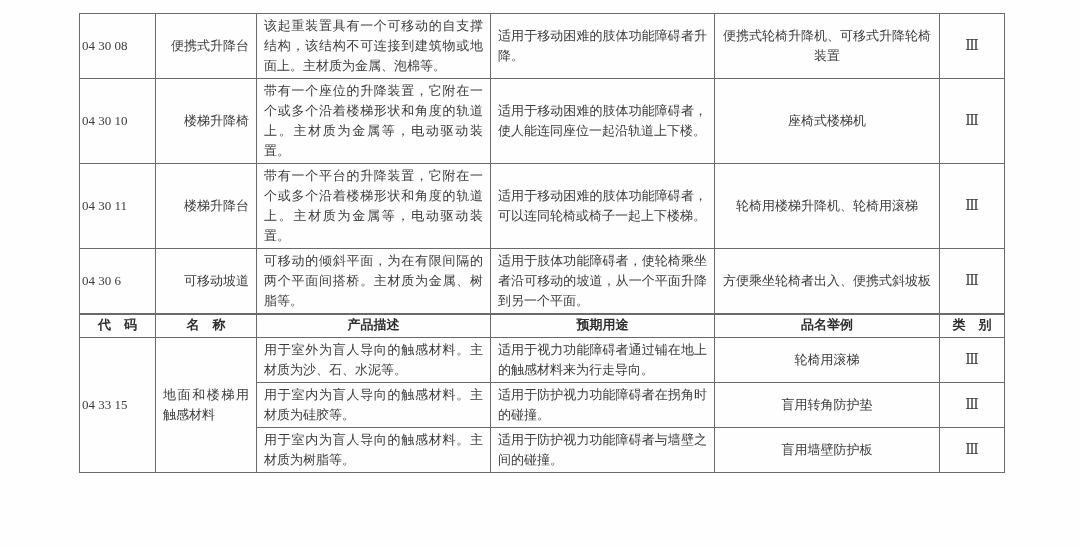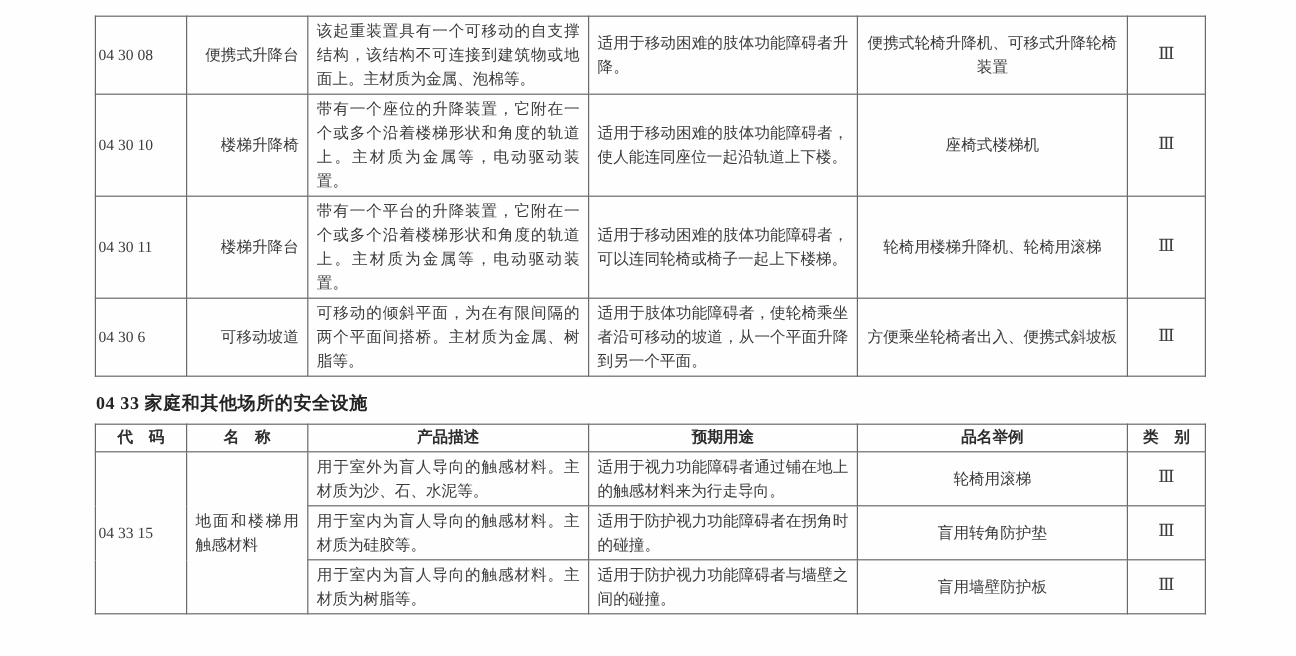--- a/index.html
+++ b/index.html
@@ -84,21 +84,20 @@
           <td class="cell-code">04 30 6</td>
           <td class="cell-name">可移动坡道</td>
           <td class="cell-desc">可移动的倾斜平面，为在有限间隔的两个平面间搭桥。主材质为金属、树脂等。</td>
           <td class="cell-use">适用于肢体功能障碍者，使轮椅乘坐者沿可移动的坡道，从一个平面升降到另一个平面。</td>
           <td class="cell-example">方便乘坐轮椅者出入、便携式斜坡板</td>
           <td class="cell-class">Ⅲ</td>
         </tr>
       </tbody>
     </table>
 
-    <div class="section-title">04 33 家庭和其他场所的安全设施</div>
 
     <table>
       <colgroup>
         <col style="width:76px">
           <col style="width:101px">
           <col style="width:234px">
         <col style="width:224px">
           <col style="width:225px">
           <col style="width:65px">
       </colgroup>

